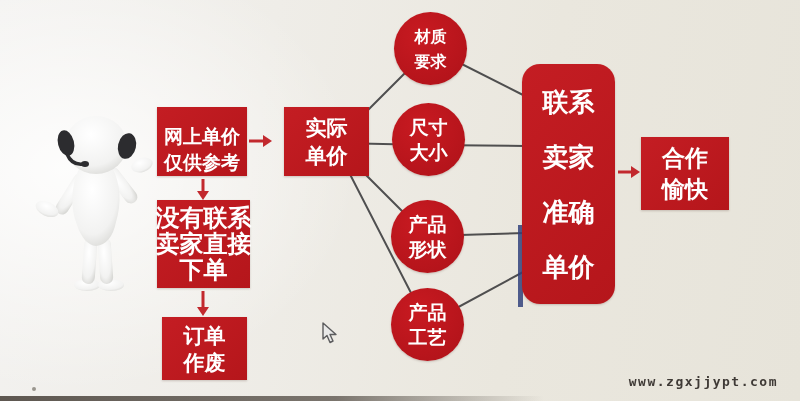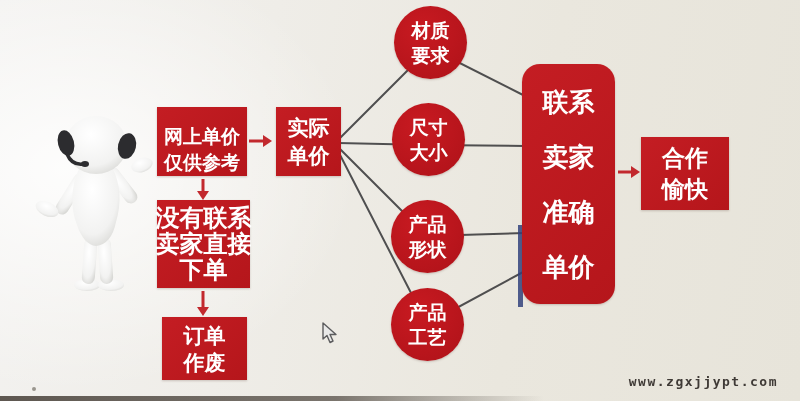--- a/index.html
+++ b/index.html
@@ -17,24 +17,24 @@
   svg.overlay{position:absolute;left:0;top:0;pointer-events:none;}
   .node{
     position:absolute;display:flex;flex-direction:column;align-items:center;justify-content:center;
     background:linear-gradient(135deg,#c41d23,#b5161b);
     color:#fff;font-weight:bold;text-align:center;line-height:26px;
     box-shadow:0 1px 2px rgba(90,60,50,.25);
   }
   .node span{display:block;white-space:nowrap;}
   .circle{border-radius:50%;background:radial-gradient(circle at 38% 32%,#c81a21,#b2131a 85%);}
   .n-online{left:157px;top:107px;width:90px;height:69px;font-size:19px;justify-content:flex-end;}
-  .n-actual{left:276px;top:107px;width:65px;height:69px;font-size:21px;line-height:28px;}
+  .n-actual{left:284px;top:107px;width:85px;height:69px;font-size:21px;line-height:28px;}
   .n-nocontact{left:157px;top:200px;width:93px;height:88px;font-size:24px;}
   .n-void{left:162px;top:317px;width:85px;height:63px;font-size:21px;line-height:27px;}
-  .n-material{left:394px;top:6px;width:73px;height:73px;font-size:19px;line-height:25px;font-family:Liberation Serif, serif;}
+  .n-material{left:394px;top:12px;width:73px;height:73px;font-size:16px;line-height:25px;font-family:Liberation Serif, serif;}
   .n-size{left:392px;top:103px;width:73px;height:73px;font-size:19px;line-height:25px;}
   .n-shape{left:391px;top:200px;width:73px;height:73px;font-size:19px;line-height:25px;}
   .n-craft{left:391px;top:288px;width:73px;height:73px;font-size:19px;line-height:25px;}
   .n-contact{left:522px;top:64px;width:93px;height:240px;font-size:26px;justify-content:space-around;padding:10px 0;box-sizing:border-box;border-radius:18px;}
   .n-happy{left:641px;top:137px;width:88px;height:73px;font-size:23px;line-height:31px;}
   .navy-edge{position:absolute;left:518px;top:225px;width:5px;height:82px;background:#33427c;opacity:.85;}
   .watermark{
     position:absolute;right:22px;bottom:12px;
     font-family:"DejaVu Sans Mono","Liberation Mono",monospace;
     font-weight:bold;font-size:13px;letter-spacing:1.5px;color:#3f3a36;

